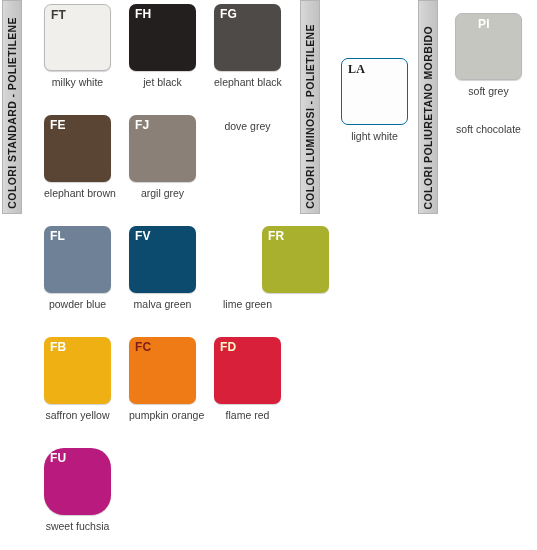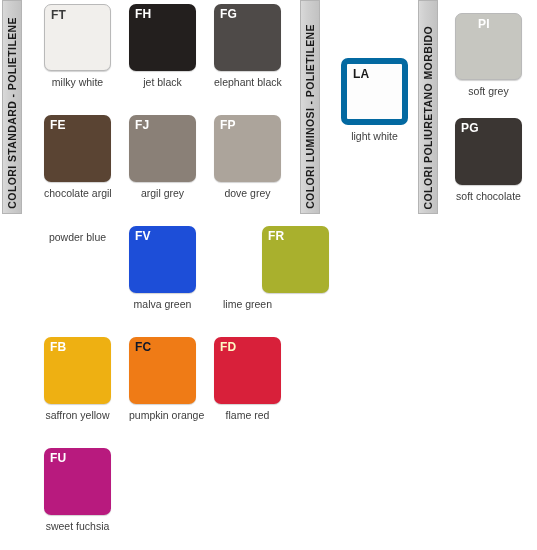--- a/index.html
+++ b/index.html
@@ -78,21 +78,21 @@
   }
   .caption {
     margin-top: 5px;
     font-size: 10.5px;
     color: #3d3d3d;
     text-align: center;
     line-height: 13px;
     white-space: nowrap;
   }
   
-  .outlined { border: 6px solid #0369a1; box-shadow: none; }
+  .outlined { border: 1px solid #0369a1; box-shadow: none; font-family: Liberation Serif, serif; }
   .outlined-soft { border: 1px solid #b9b9b9; }
 </style>
 </head>
 <body>
 
 <div class="page">
 
   <div class="cat-bar" id="cat-standard">
     <span>COLORI STANDARD - POLIETILENE</span>
   </div>
@@ -122,75 +122,75 @@
             <div class="code" style="color: rgb(255, 255, 255);">FG</div>
           </div>
           <div class="caption">elephant black</div>
         </div>
       </div>
       <div class="row" style="margin-top: 26px;">
         <div class="cell">
           <div class="swatch" style="background: rgb(90, 68, 51);">
             <div class="code" style="color: rgb(255, 255, 255);">FE</div>
           </div>
-          <div class="caption">chocolate argil</div>
+          <div class="caption">elephant brown</div>
         </div>
         <div class="cell">
           <div class="swatch" style="background: rgb(138, 128, 119);">
             <div class="code" style="color: rgb(255, 255, 255);">FJ</div>
           </div>
           <div class="caption">argil grey</div>
         </div>
         <div class="cell">
-          <div class="swatch" style="background: rgb(172, 164, 155);">
-            <div class="code" style="color: rgb(255, 255, 255);">FP</div>
-          </div>
           <div class="caption">dove grey</div>
         </div>
       </div>
       <div class="row" style="margin-top: 26px;">
         <div class="cell">
+          <div class="swatch" style="background: rgb(110, 129, 150);">
+            <div class="code" style="color: rgb(255, 255, 255);">FL</div>
+          </div>
           <div class="caption">powder blue</div>
         </div>
         <div class="cell">
-          <div class="swatch" style="background: #1d4ed8;">
+          <div class="swatch" style="background: #0c4a6e;">
             <div class="code" style="color: rgb(255, 255, 255);">FV</div>
           </div>
           <div class="caption">malva green</div>
         </div>
         <div class="cell">
           <div class="swatch" style="background: rgb(169, 176, 45); margin-left: 48px;">
             <div class="code" style="color: rgb(255, 255, 255);">FR</div>
           </div>
           <div class="caption">lime green</div>
         </div>
       </div>
       <div class="row" style="margin-top: 26px;">
         <div class="cell">
           <div class="swatch" style="background: rgb(238, 176, 18);">
             <div class="code" style="color: rgb(255, 255, 255);">FB</div>
           </div>
           <div class="caption">saffron yellow</div>
         </div>
         <div class="cell">
           <div class="swatch" style="background: rgb(239, 123, 22);">
-            <div class="code" style="color: #0f172a;">FC</div>
+            <div class="code" style="color: #7f1d1d;">FC</div>
           </div>
           <div class="caption">pumpkin orange</div>
         </div>
         <div class="cell">
           <div class="swatch" style="background: rgb(216, 32, 58);">
             <div class="code" style="color: #fef9c3;">FD</div>
           </div>
           <div class="caption">flame red</div>
         </div>
       </div>
       <div class="row" style="margin-top: 26px;">
         <div class="cell">
-          <div class="swatch" style="background: rgb(184, 26, 126);">
+          <div class="swatch" style="background: rgb(184, 26, 126); border-radius: 20px;">
             <div class="code" style="color: rgb(255, 255, 255);">FU</div>
           </div>
           <div class="caption">sweet fuchsia</div>
         </div>
       </div>
     </div>
 
   <div class="group" id="group-luminosi">
       <div class="row">
         <div class="cell">
@@ -206,21 +206,18 @@
       <div class="row">
         <div class="cell">
           <div class="swatch outlined-soft" style="background: rgb(198, 198, 192);">
             <div class="code" style="color: rgb(255, 255, 255); padding-left: 16px;">PI</div>
           </div>
           <div class="caption">soft grey</div>
         </div>
       </div>
       <div class="row" style="margin-top: 20px;">
         <div class="cell">
-          <div class="swatch" style="background: rgb(59, 54, 51);">
-            <div class="code" style="color: rgb(255, 255, 255);">PG</div>
-          </div>
           <div class="caption">soft chocolate</div>
         </div>
       </div>
     </div>
 
 </div>
 
 </body></html>

